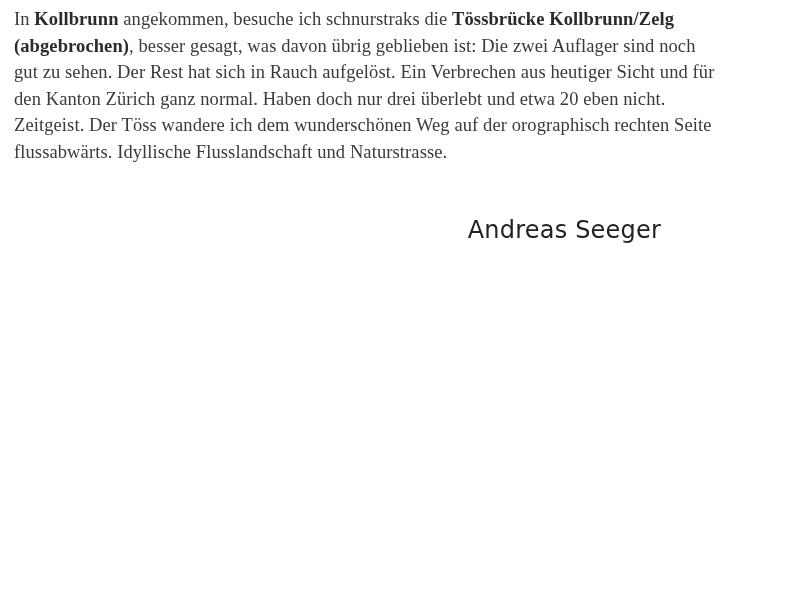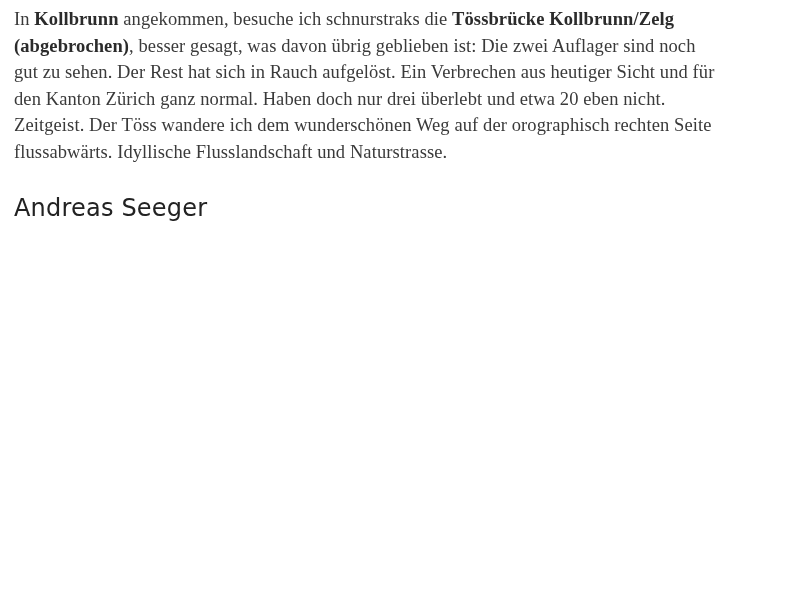--- a/index.html
+++ b/index.html
@@ -28,22 +28,22 @@
     color: #3a3a3a;
     text-align: left;
     margin: 0;
     letter-spacing: 0.1px;
   }
   .body-paragraph .bold {
     font-weight: bold;
     color: #2b2b2b;
   }
   .signature-block {
-    margin-top: 28px;
-    text-align: left;
+    margin-top: 50px;
+    text-align: right;
     padding-right: 60px;
   }
   .signature-name {
     font-family: "DejaVu Sans", sans-serif;
     font-size: 24px;
     color: #222222;
     letter-spacing: 0.2px;
   }
 </style>
 </head>

